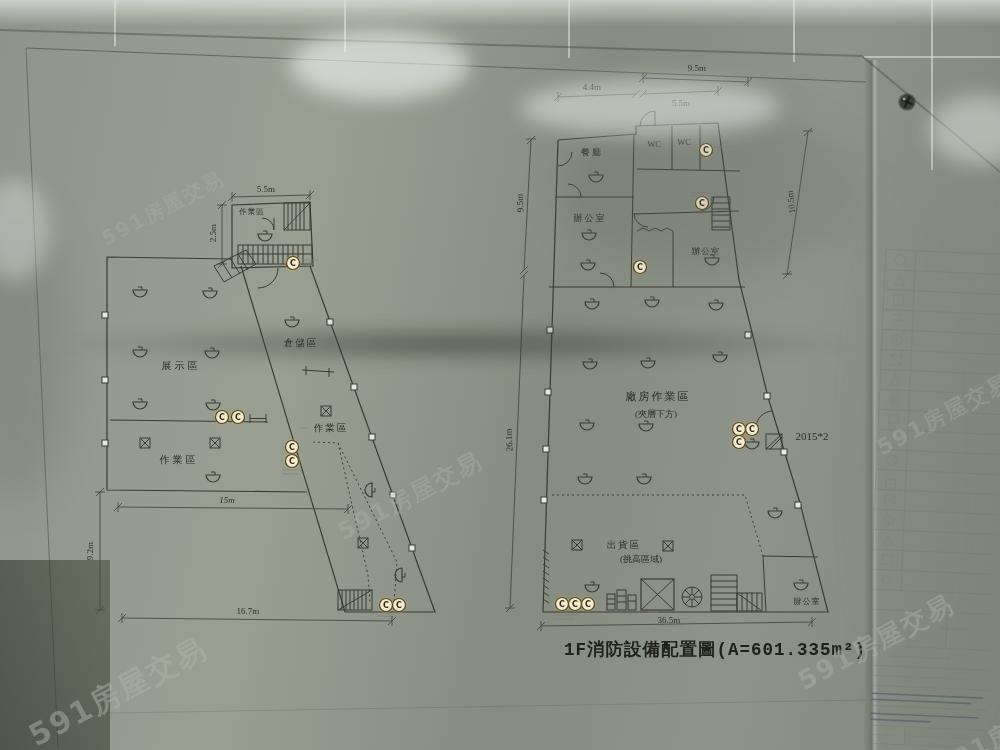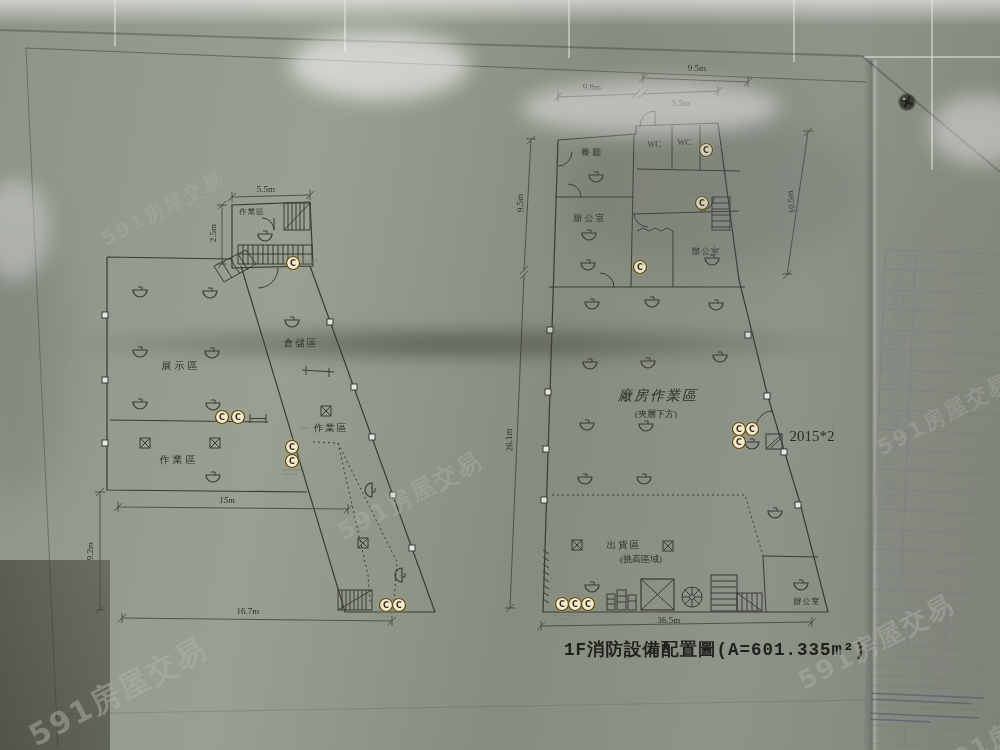--- a/index.html
+++ b/index.html
@@ -455,28 +455,28 @@
   <div class="lbl" style="left:213px;top:233px;font-size:9px;transform:translate(-50%,-50%) rotate(-90deg);">2.5m</div>
   <div class="lbl" style="left:227px;top:500px;font-size:9px;font-style:italic;">15m</div>
   <div class="lbl" style="left:90px;top:551px;font-size:9px;transform:translate(-50%,-50%) rotate(-90deg);">9.2m</div>
   <div class="lbl" style="left:248px;top:611px;font-size:9px;">16.7m</div>
 
   <div class="lbl" style="left:592px;top:152px;font-size:9px;letter-spacing:2px;">餐廳</div>
   <div class="lbl" style="left:654px;top:144px;font-size:8.5px;">WC</div>
   <div class="lbl" style="left:684px;top:142px;font-size:8.5px;">WC</div>
   <div class="lbl" style="left:590px;top:218px;font-size:9px;letter-spacing:2px;">辦公室</div>
   <div class="lbl" style="left:706px;top:252px;font-size:8.5px;letter-spacing:1px;">辦公室</div>
-  <div class="lbl" style="left:658px;top:396px;font-size:14px;letter-spacing:2px;font-style:italic;">廠房作業區</div>
+  <div class="lbl" style="left:658px;top:396px;font-size:11px;letter-spacing:2px;">廠房作業區</div>
   <div class="lbl" style="left:656px;top:414px;font-size:9px;">(夾層下方)</div>
   <div class="lbl" style="left:624px;top:545px;font-size:9.5px;letter-spacing:2px;">出貨區</div>
   <div class="lbl" style="left:641px;top:559px;font-size:9px;">(挑高區域)</div>
   <div class="lbl" style="left:807px;top:601px;font-size:8px;letter-spacing:1px;">辦公室</div>
-  <div class="lbl" style="left:812px;top:436px;font-size:15px;">2015*2</div>
+  <div class="lbl" style="left:812px;top:436px;font-size:11px;">2015*2</div>
   <div class="lbl" style="left:697px;top:68px;font-size:9px;">9.5m</div>
-  <div class="lbl" style="left:592px;top:87px;font-size:9px;">9.8m</div>
+  <div class="lbl" style="left:592px;top:87px;font-size:9px;">4.4m</div>
   <div class="lbl" style="left:681px;top:103px;font-size:9px;">5.5m</div>
   <div class="lbl" style="left:520px;top:203px;font-size:9px;transform:translate(-50%,-50%) rotate(-93deg);">9.5m</div>
   <div class="lbl" style="left:509px;top:440px;font-size:9px;transform:translate(-50%,-50%) rotate(-92deg);">26.1m</div>
   <div class="lbl" style="left:791px;top:202px;font-size:9px;transform:translate(-50%,-50%) rotate(-97deg);">10.5m</div>
   <div class="lbl" style="left:669px;top:620px;font-size:9px;">36.5m</div>
   <div class="ttl" style="left:564px;top:637px;font-size:17.5px;letter-spacing:1px;font-family:Liberation Mono, monospace;">1F消防設備配置圖(A=601.335m²)</div>
 
   <div id="band"></div>
   <div class="cloud" style="left:560px;top:110px;width:300px;height:160px;background:rgba(95,99,94,.22);"></div>
   <div class="cloud" style="left:-40px;top:200px;width:110px;height:300px;background:rgba(90,93,88,.20);"></div>

